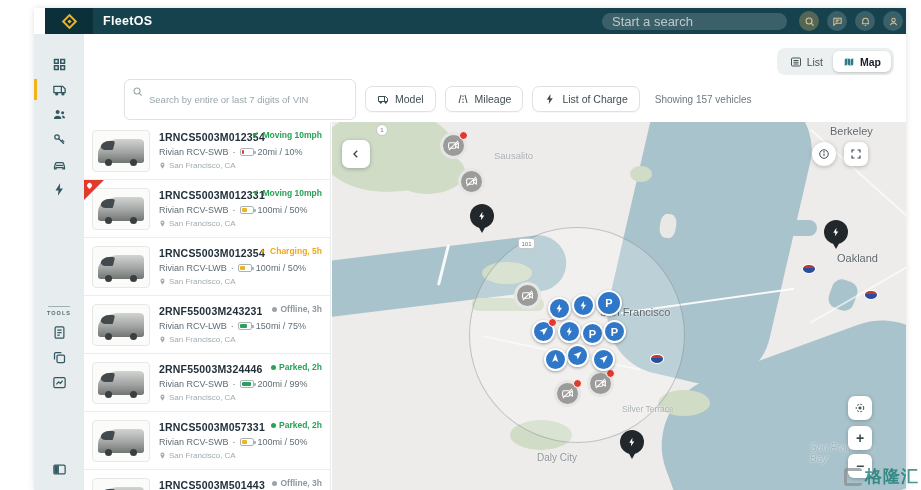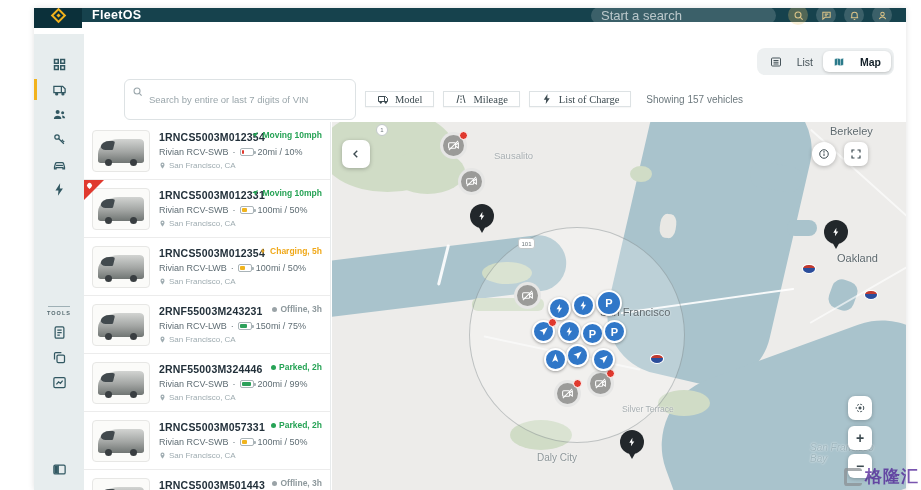--- a/index.html
+++ b/index.html
@@ -1,20 +1,20 @@
 <!DOCTYPE html>
 <html><head>
 <meta charset="utf-8">
 <style>
   * { margin:0; padding:0; box-sizing:border-box; }
   html,body { width:921px; height:490px; background:#fff; font-family:"Liberation Sans", sans-serif; overflow:hidden; }
   .app { position:absolute; left:34px; top:8px; width:872px; height:482px; background:#fff; box-shadow:0 0 6px rgba(0,0,0,.12); overflow:hidden; }
 
   
-  .topbar { position:absolute; left:0; top:0; width:100%; height:14px; background:#16424d; display:flex; align-items:center; z-index:30; }
+  .topbar { position:absolute; left:11px; top:0; width:100%; height:26px; background:#16424d; display:flex; align-items:center; z-index:30; }
   .logobox { width:48px; height:26px; background:#0b303a; display:flex; align-items:center; justify-content:center; }
   .diamond { width:11px; height:11px; border:2px solid #f2b21c; transform:rotate(45deg); display:flex; align-items:center; justify-content:center; }
   .diamond i { width:3px; height:3px; background:#f2b21c; display:block; }
   .brand { color:#fff; font-weight:bold; font-size:12.5px; margin-left:10px; letter-spacing:.3px; }
   .topbar .spacer { flex:1; }
   .tb-search { width:185px; height:17px; border-radius:9px; background:rgba(255,255,255,.16); border:none; outline:none; color:rgba(255,255,255,.85); font-size:13px; padding:0 10px; margin-right:12px; font-family:inherit; }
   .tb-search::placeholder { color:rgba(255,255,255,.65); }
   .tb-circ { width:20px; height:20px; border-radius:50%; background:rgba(255,255,255,.16); display:flex; align-items:center; justify-content:center; margin-right:8px; color:#dcc488; }
   .tb-circ.lit { background:rgba(240,200,110,.28); }
   .tb-circ svg { width:11px; height:11px; }
@@ -27,30 +27,30 @@
   .nav-item.active::before { content:""; position:absolute; left:0; top:2px; bottom:2px; width:3px; background:#f2b21c; }
   .nav-sec { margin-top:104px; }
   .tools-div { width:22px; height:1px; background:#9fb0b5; margin:0 auto; }
   .tools-label { text-align:center; font-size:5.5px; letter-spacing:1px; color:#54696f; font-weight:bold; margin:3px 0 4px; }
   .nav-bottom { position:absolute; bottom:8px; width:100%; }
 
   
   .pagehead { position:absolute; left:50px; top:26px; right:0; height:88px; background:#fff; z-index:20; }
   .page-title { position:absolute; left:40px; top:16px; font-size:15px; font-weight:bold; color:#1e2b33;margin-top:40px; }
   .toggle { position:absolute; right:12px; top:14px; height:27px; background:#edf0f1; border-radius:8px; display:flex; align-items:center; padding:3px; }
-  .seg { height:21px; border-radius:6px; display:flex; align-items:center; gap:15px; padding:0 10px; font-size:10.5px; color:#47545a; cursor:pointer; }
+  .seg { height:21px; border-radius:6px; display:flex; align-items:center; gap:5px; padding:0 10px; font-size:10.5px; color:#47545a; cursor:pointer; }
   .seg svg { width:12px; height:12px; }
   .seg.active { background:#fff; box-shadow:0 1px 3px rgba(0,0,0,.2); color:#14212a; font-weight:bold; }
 
   .filterrow { position:absolute; left:40px; top:50px; right:10px; height:30px; display:flex; align-items:center; gap:9px; }
   .f-search { position:relative; width:232px; height:41px; }
   .f-search input { width:100%; height:100%; border:1px solid #dde2e4; border-radius:6px; font-size:9.5px; color:#5a686e; padding:0 8px 0 24px; outline:none; font-family:inherit; background:#fff; }
   .f-search input::placeholder { color:#9aa6ab; }
   .f-search svg { position:absolute; left:8px; top:7px; width:11px; height:11px; color:#9aa6ab; }
-  .fbtn { height:16px; border:1px solid #dde2e4; border-radius:0; background:#fff; display:flex; align-items:center; gap:6px; padding:0 11px; font-size:10.5px; color:#3e4c52; cursor:pointer; box-shadow:0 1px 1px rgba(0,0,0,.03); white-space:nowrap;font-family:Liberation Serif, serif; }
+  .fbtn { height:26px; border:1px solid #dde2e4; border-radius:7px; background:#fff; display:flex; align-items:center; gap:6px; padding:0 11px; font-size:10.5px; color:#3e4c52; cursor:pointer; box-shadow:0 1px 1px rgba(0,0,0,.03); white-space:nowrap; }
   .fbtn svg { width:12px; height:12px; }
   .count { font-size:10px; color:#6d797e; margin-left:6px; white-space:nowrap; }
 
   
   .vlist { position:absolute; left:50px; top:114px; width:247px; bottom:0; background:#fff; overflow:hidden; z-index:15; border-right:1px solid #e8ebec; }
   .vrow { position:relative; height:58px; border-bottom:1px solid #ececec; display:flex; padding:8px 6px 8px 8px; cursor:pointer; background:#fff; }
   .thumb { position:relative; width:58px; height:42px; border:1px solid #e7e7e5; border-radius:4px; background:#fbfbf9; flex:none; overflow:hidden; }
   .van { position:absolute; left:5px; top:8px; width:46px; height:24px; background:linear-gradient(180deg,#d2d4d2 0%,#a2a5a3 55%,#707573 100%); border-radius:46% 10% 6% 6% / 62% 16% 10% 10%; }
   .van::before { content:""; position:absolute; left:3px; top:2px; width:13px; height:9px; background:#424a4e; border-radius:60% 20% 10% 50%; transform:skewX(-14deg); }
   .van::after { content:""; position:absolute; bottom:-3px; left:7px; width:7px; height:7px; border-radius:50%; background:#393e41; box-shadow:25px 0 0 #393e41; }
@@ -98,21 +98,21 @@
   .cluster svg { width:13px; height:13px; }
   .bluemark { position:absolute; width:23px; height:23px; border-radius:50%; background:#3077c8; border:2px solid #fff; box-shadow:0 1px 3px rgba(0,0,0,.35); display:flex; align-items:center; justify-content:center; color:#fff; font-size:11px; font-weight:bold; z-index:6; }
   .bluemark svg { width:11px; height:11px; }
   .badge { position:absolute; right:-4px; top:-4px; width:9px; height:9px; border-radius:50%; background:#e0392e; border:1px solid #fff; z-index:7; }
   .pinmark { position:absolute; width:24px; height:30px; z-index:5; }
   .pinmark .head { position:absolute; left:0; top:0; width:24px; height:24px; border-radius:50%; background:#22272b; display:flex; align-items:center; justify-content:center; color:#fff; }
   .pinmark .head svg { width:10px; height:10px; }
   .pinmark .tip { position:absolute; left:7px; top:20px; width:0; height:0; border-left:5px solid transparent; border-right:5px solid transparent; border-top:9px solid #22272b; }
 
   .zoombtn { width:24px; height:24px; font-size:14px; font-weight:bold; border-radius:6px; }
-  .watermark { position:fixed; right:2px; bottom:2px; display:flex; align-items:center; gap:3px; color:#4c1d95; opacity:.75; font-size:17px; font-weight:bold; z-index:60; letter-spacing:1px; }
+  .watermark { position:fixed; right:2px; bottom:2px; display:flex; align-items:center; gap:3px; color:#0f766e; opacity:.75; font-size:17px; font-weight:bold; z-index:60; letter-spacing:1px; }
   .watermark .g { width:18px; height:18px; border:3px solid #8b9094; border-right:none; border-radius:3px; }
 </style>
 </head>
 <body>
 
 <svg width="0" height="0" style="position:absolute">
   <defs>
     <symbol id="i-grid" viewBox="0 0 24 24">
         <g fill="none" stroke="currentColor" stroke-width="2.4">
           <rect x="4" y="4" width="6" height="6"></rect>

